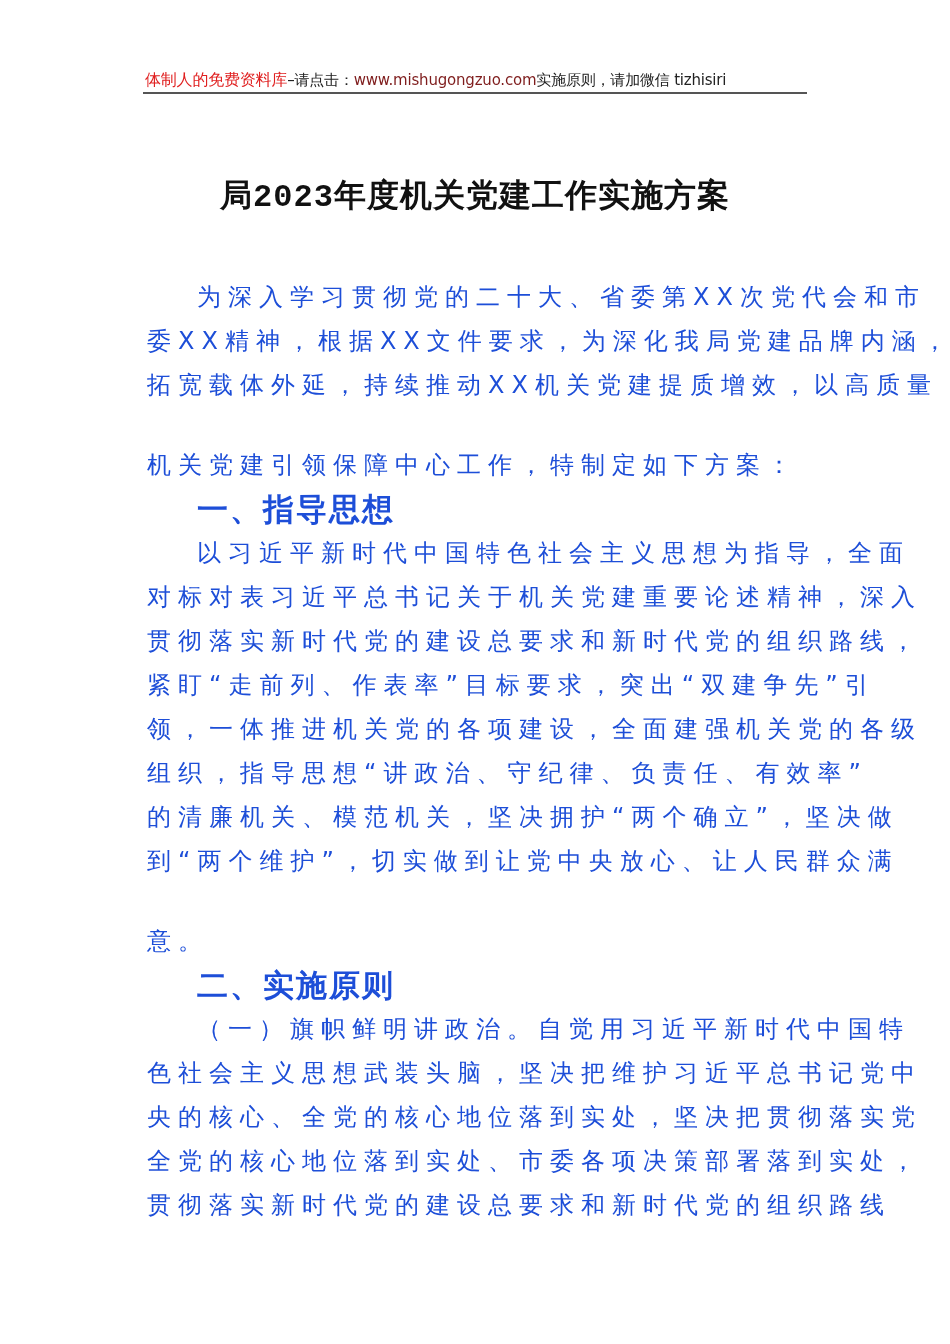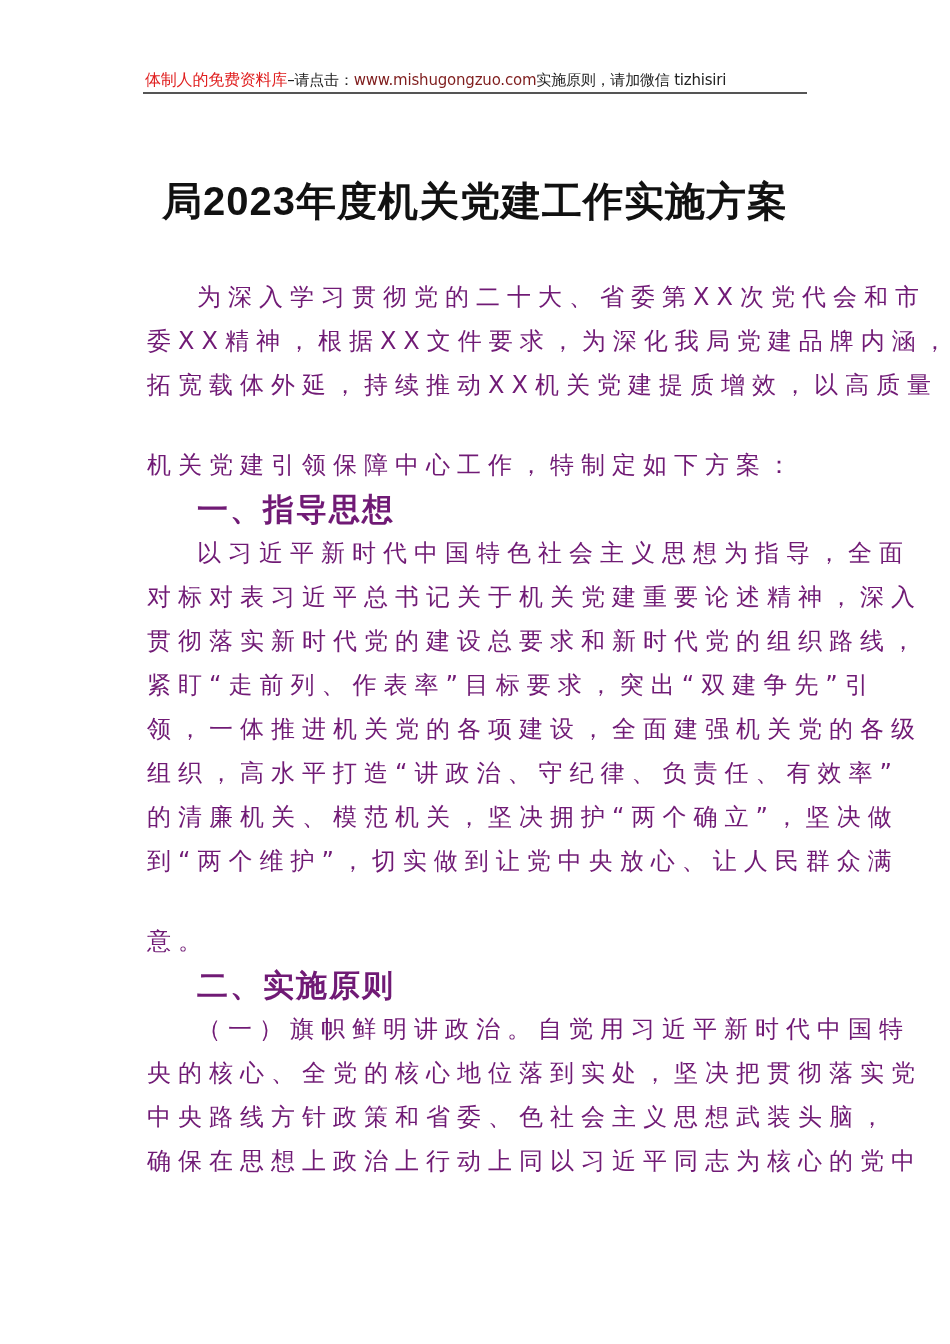--- a/index.html
+++ b/index.html
@@ -11,26 +11,26 @@
     letter-spacing: -0.2px;
   }
   .header .brand { color: #e02020; font-size: 16px; text-align: right; }
   .header .url { color: #7f1d1d; }
   .header-rule {
     position: absolute; left: 143px; top: 92px; width: 664px; height: 2px;
     background: #555;
   }
   .title {
     position: absolute; left: 0; top: 174px; width: 950px; text-align: center;
-    font-family: Liberation Sans, sans-serif; font-weight: bold; font-size: 40px;
+    font-family: Liberation Mono, monospace; font-weight: bold; font-size: 32px;
     color: #111; letter-spacing: 1px;
   }
   .body {
     position: absolute; left: 147px; top: 275px; width: 665px;
-    font-family: "DejaVu Sans", sans-serif; font-size: 24px; color: #701a75;
+    font-family: "DejaVu Sans", sans-serif; font-size: 24px; color: #1d4ed8;
   }
   .line {
     height: 44px; line-height: 44px; white-space: nowrap;
     letter-spacing: 7px; text-align: justify; text-align-last: justify;
   }
   .line.indent { padding-left: 50px; }
   .line.last { text-align-last: left; margin-top: 36px; }
   .heading {
     height: 44px; line-height: 44px; white-space: nowrap; padding-left: 50px;
     font-weight: bold; letter-spacing: 2px; font-size: 31px;
@@ -54,23 +54,24 @@
   <div class="line">委XX精神，根据XX文件要求，为深化我局党建品牌内涵，</div>
   <div class="line">拓宽载体外延，持续推动XX机关党建提质增效，以高质量</div>
   <div class="line last">机关党建引领保障中心工作，特制定如下方案：</div>
 
   <div class="heading">一、指导思想</div>
   <div class="line indent">以习近平新时代中国特色社会主义思想为指导，全面</div>
   <div class="line">对标对表习近平总书记关于机关党建重要论述精神，深入</div>
   <div class="line">贯彻落实新时代党的建设总要求和新时代党的组织路线，</div>
   <div class="line">紧盯“走前列、作表率”目标要求，突出“双建争先”引</div>
   <div class="line">领，一体推进机关党的各项建设，全面建强机关党的各级</div>
-  <div class="line">组织，高水平打造“讲政治、守纪律、负责任、有效率”</div>
+  <div class="line">组织，指导思想“讲政治、守纪律、负责任、有效率”</div>
   <div class="line">的清廉机关、模范机关，坚决拥护“两个确立”，坚决做</div>
   <div class="line">到“两个维护”，切实做到让党中央放心、让人民群众满</div>
   <div class="line last">意。</div>
 
   <div class="heading">二、实施原则</div>
   <div class="line indent">（一）旗帜鲜明讲政治。自觉用习近平新时代中国特</div>
+  <div class="line">色社会主义思想武装头脑，坚决把维护习近平总书记党中</div>
   <div class="line">央的核心、全党的核心地位落到实处，坚决把贯彻落实党</div>
-  <div class="line">中央路线方针政策和省委、色社会主义思想武装头脑，</div>
-  <div class="line">确保在思想上政治上行动上同以习近平同志为核心的党中</div>
+  <div class="line">全党的核心地位落到实处、市委各项决策部署落到实处，</div>
+  <div class="line">贯彻落实新时代党的建设总要求和新时代党的组织路线</div>
 </div>
 
 </body></html>

